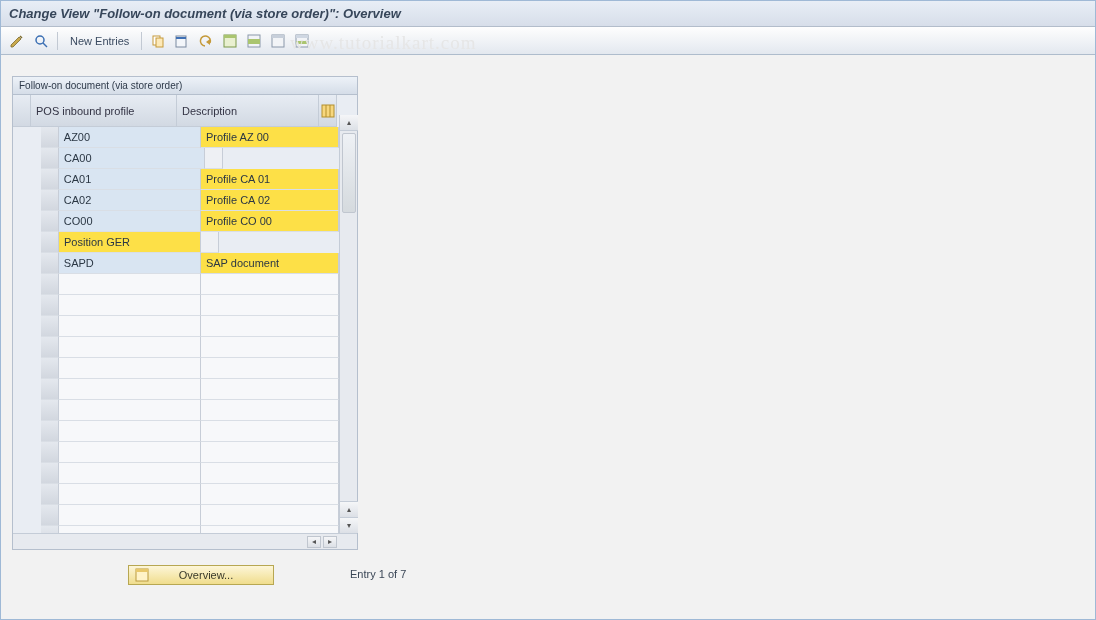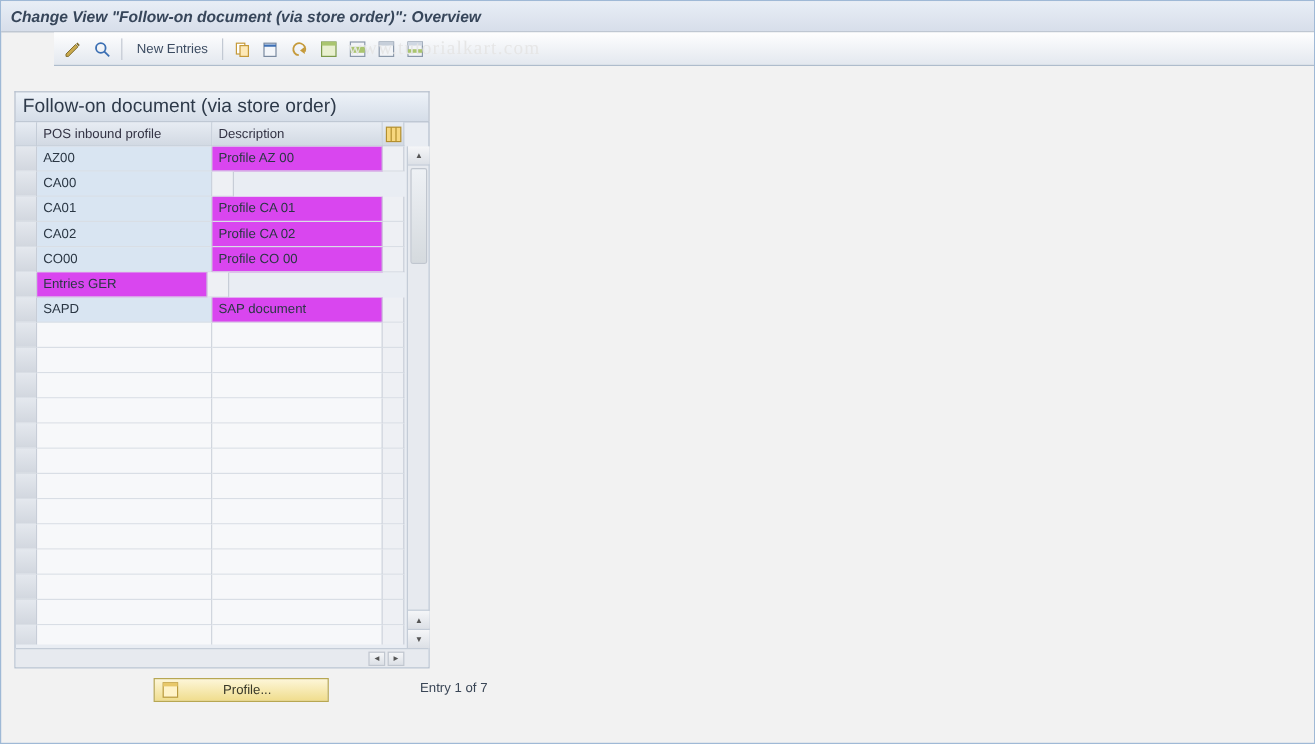--- a/index.html
+++ b/index.html
@@ -1,41 +1,41 @@
 <!DOCTYPE html>
 <html><head>
   <meta charset="utf-8">
   <style>
     * { margin:0; padding:0; box-sizing:border-box; }
     body { font-family: Arial, Helvetica, sans-serif; font-size:11px; background:#f2f2f2; color:#333; width:1096px; height:620px; overflow:hidden; position:relative; }
     .frame { width:1096px; height:620px; background:#f2f2f2; border:1px solid #9fb9d6; }
     .title-bar { height:26px; background:linear-gradient(#e8eef6,#d7deea); border-bottom:1px solid #b3bdcb; display:flex; align-items:center; padding:0 8px; }
     .title-bar span { font-weight:bold; font-style:italic; font-size:13px; color:#37465a; }
-    .toolbar-bar { height:28px; background:linear-gradient(#fefefe,#e3e8ef); border-bottom:1px solid #aebccc; display:flex; align-items:center; padding:0 6px; gap:4px;margin-left:44px; }
+    .toolbar-bar { height:28px; background:linear-gradient(#fefefe,#e3e8ef); border-bottom:1px solid #aebccc; display:flex; align-items:center; padding:0 6px; gap:4px; }
     .tb-btn, .tb-icon { display:inline-flex; align-items:center; justify-content:center; height:20px; min-width:20px; border-radius:2px; }
     .tb-icon svg { display:block; }
     .tb-text { color:#3b4b61; font-size:11px; padding:0 6px; cursor:default; }
     .tb-sep { width:1px; height:18px; background:#c2c9d3; margin:0 2px; }
-    .watermark { position:absolute; top:32px; left:290px; font-size:16px; color:#e6e6e6; font-family:Georgia, serif; letter-spacing:1px; pointer-events:none; }
+    .watermark { position:absolute; top:32px; left:290px; font-size:19px; color:#e6e6e6; font-family:Georgia, serif; letter-spacing:1px; pointer-events:none; }
 
     .panel-wrap { position:absolute; left:12px; top:76px; width:346px; }
-    .panel-title { background:linear-gradient(#edf2f8,#d5dde8); border:1px solid #b5bfcd; border-bottom:none; padding:3px 6px; font-size:16px; color:#2e3a4a; }
+    .panel-title { background:linear-gradient(#edf2f8,#d5dde8); border:1px solid #b5bfcd; border-bottom:none; padding:3px 6px; font-size:10px; color:#2e3a4a; }
     .grid { border:1px solid #b5bfcd; position:relative; background:#e9edf3; }
-    .grid-header-row { display:flex; height:20px; }
+    .grid-header-row { display:flex; height:32px; }
     .gh { background:linear-gradient(#e7ecf3,#d2d9e3); border-right:1px solid #c4ccd7; border-bottom:1px solid #c4ccd7; display:flex; align-items:center; padding:0 5px; font-size:11px; color:#334; }
     .gh-sel { width:18px; }
     .gh-profile { width:146px; }
     .gh-desc { width:142px; }
     .gh-conf { width:18px; justify-content:center; padding:0; }
     .rows { max-height:415px; overflow:hidden; }
     .row { display:flex; height:21px; }
     .cell { border-right:1px solid #c7cdd7; border-bottom:1px solid #d9dee5; display:flex; align-items:center; padding:0 5px; font-size:11px; background:#d9e5f2; color:#2b3744; }
     .cell.sel { width:18px; background:linear-gradient(#e4e8ee,#d2d7df); }
     .cell.profile { width:146px; }
-    .cell.desc { width:142px; background:#d946ef; }
+    .cell.desc { width:142px; background:#fde047; }
     .row.empty .cell.profile, .row.empty .cell.desc { background:#f7f8fa; }
     .cell.scroll-gutter { width:18px; background:#eef0f4; }
     .vscroll { position:absolute; top:20px; right:0; bottom:16px; width:18px; background:#e7eaef; border-left:1px solid #c4ccd7; }
     .vscroll .up, .vscroll .down { position:absolute; left:0; width:18px; height:16px; background:linear-gradient(#f5f6f8,#dce0e6); display:flex; align-items:center; justify-content:center; font-size:8px; color:#555; }
     .vscroll .up { top:0; border-bottom:1px solid #c4ccd7; }
     .vscroll .down { bottom:0; border-top:1px solid #c4ccd7; }
     .vscroll .thumb { position:absolute; left:2px; width:14px; top:18px; height:80px; background:linear-gradient(#eef1f5,#d5dade); border:1px solid #c0c6cf; border-radius:2px; }
     .hscroll { position:absolute; left:0; right:0; bottom:0; height:16px; background:#e7eaef; border-top:1px solid #c4ccd7; display:flex; align-items:center; justify-content:flex-end; gap:2px; padding-right:20px; }
     .hscroll span { font-size:8px; color:#555; width:14px; height:12px; display:inline-flex; align-items:center; justify-content:center; background:linear-gradient(#f5f6f8,#dce0e6); border:1px solid #c0c6cf; }
 
@@ -125,21 +125,21 @@
         <div class="gh gh-desc">Description</div>
         <div class="gh gh-conf">
           <svg width="14" height="14" viewBox="0 0 14 14">
               <rect x="1" y="1" width="12" height="12" fill="#f7d77e" stroke="#b38f2e"></rect>
               <line x1="5" y1="1" x2="5" y2="13" stroke="#b38f2e"></line>
               <line x1="9" y1="1" x2="9" y2="13" stroke="#b38f2e"></line>
             </svg>
         </div>
       </div>
 
-      <div class="rows" id="rows" style="height: 420px;">
+      <div class="rows" id="rows" style="height: 420px; margin-left: 28px;">
           <div class="row">
             <div class="cell sel"></div>
             <div class="cell profile">AZ00</div>
             <div class="cell desc">Profile AZ 00</div>
             <div class="cell scroll-gutter"></div>
           </div>
           <div class="row">
             <div class="cell sel"></div>
             <div class="cell profile">CA00</div>
             <div class="cell scroll-gutter"></div>
@@ -157,21 +157,21 @@
             <div class="cell scroll-gutter"></div>
           </div>
           <div class="row">
             <div class="cell sel"></div>
             <div class="cell profile">CO00</div>
             <div class="cell desc">Profile CO 00</div>
             <div class="cell scroll-gutter"></div>
           </div>
           <div class="row">
             <div class="cell sel"></div>
-            <div class="cell desc">Entries GER</div>
+            <div class="cell desc">Position GER</div>
             <div class="cell scroll-gutter"></div>
           </div>
           <div class="row">
             <div class="cell sel"></div>
             <div class="cell profile">SAPD</div>
             <div class="cell desc">SAP document</div>
             <div class="cell scroll-gutter"></div>
           </div>
           <div class="row empty">
             <div class="cell sel"></div>
@@ -267,18 +267,18 @@
     </div>
   </div>
 
   <div class="position-btn">
     <span class="pic">
       <svg width="14" height="14" viewBox="0 0 14 14">
           <rect x="1" y="1" width="12" height="12" fill="#fff3c8" stroke="#b99a3e"></rect>
           <rect x="1" y="1" width="12" height="3" fill="#e8c86a"></rect>
         </svg>
     </span>
-    <span class="label">Profile...</span>
+    <span class="label">Overview...</span>
   </div>
 
   <div class="entry-status">Entry 1 of 7</div>
 
 </div>
 
 </body></html>

